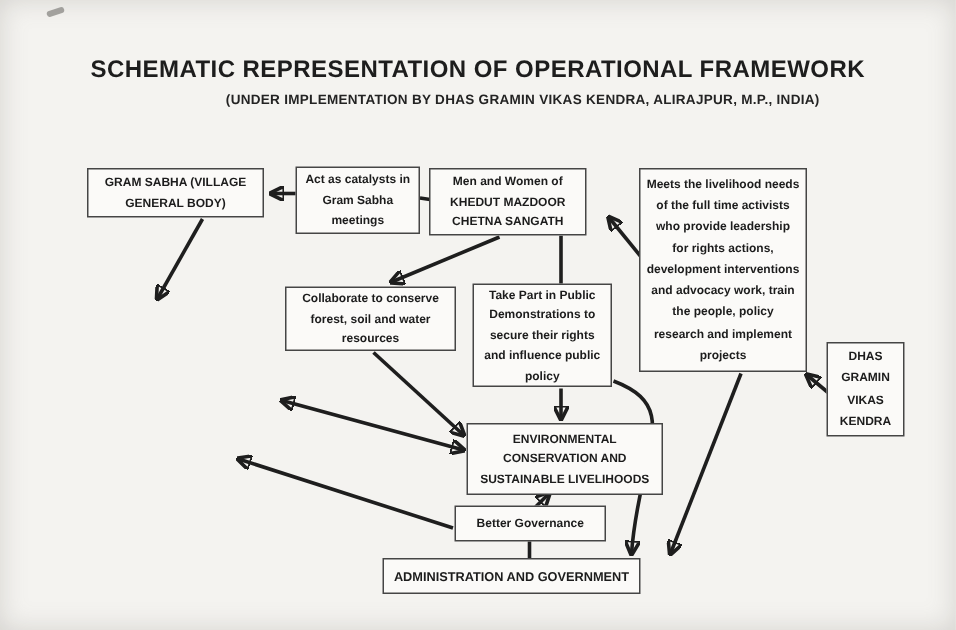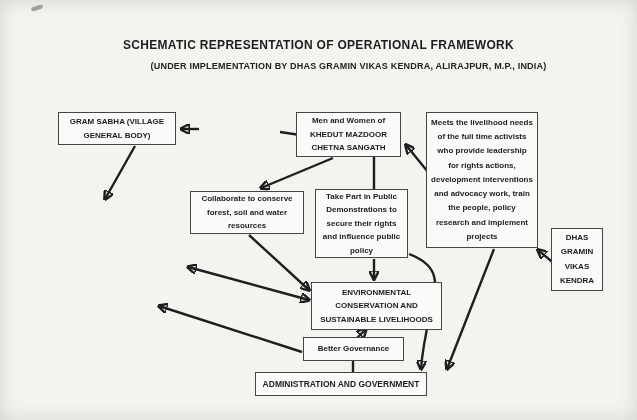--- a/index.html
+++ b/index.html
@@ -6,41 +6,41 @@
   #page{
     position:relative;
     width:637px;height:420px;
     background:#f4f3f0;
     overflow:hidden;
     font-family:"Liberation Sans", sans-serif;
     box-shadow:inset 0 0 18px rgba(120,115,108,.25);
   }
   .title{
     position:absolute;left:0;top:38px;width:637px;
-    text-align:center;font-weight:700;font-size:12px;
+    text-align:center;font-weight:700;font-size:16px;
     letter-spacing:.3px;color:#1d1d1d;
   }
   .subtitle{
     position:absolute;left:0;top:61px;width:637px;
     text-align:center;font-weight:700;font-size:9px;
     letter-spacing:.2px;color:#232323;margin-left:30px;
   }
   #edges{position:absolute;left:0;top:0;z-index:1;}
   #edges path{stroke:#1e1e1e;stroke-width:2.4;fill:none;}
   .node{
     position:absolute;z-index:2;
     background:#fbfaf8;
     border:1.3px solid #454545;
     color:#1c1c1c;font-weight:700;font-size:8px;line-height:1.68;
     display:flex;align-items:center;justify-content:center;
     text-align:center;padding:2px 4px;box-sizing:border-box;
   }
   .n-gram{left:58px;top:112px;width:118px;height:33px;}
   .n-act{left:197px;top:111px;width:83px;height:45px;}
-  .n-khedut{left:296px;top:112px;width:105px;height:45px;}
+  .n-khedut{left:286px;top:112px;width:105px;height:45px;}
   .n-meets{left:426px;top:112px;width:112px;height:136px;line-height:1.78;}
   .n-dhas{left:551px;top:228px;width:52px;height:63px;line-height:1.8;}
   .n-impl{left:45px;top:202px;width:141px;height:104px;}
   .n-collab{left:190px;top:191px;width:114px;height:43px;}
   .n-takepart{left:315px;top:189px;width:93px;height:69px;}
   .n-env{left:311px;top:282px;width:131px;height:48px;}
   .n-bgov{left:303px;top:337px;width:101px;height:24px;}
   .n-admin{left:255px;top:372px;width:172px;height:24px;font-size:8.5px;}
   .scan-mark{
     position:absolute;left:31px;top:6px;width:12px;height:4px;
@@ -78,20 +78,21 @@
     <path d="M 249,235 L 309,290" marker-end="url(#ah)"></path>
     <path d="M 188,267 L 309,300" marker-start="url(#ahs)" marker-end="url(#ah)"></path>
     <path d="M 302,352 L 159,306" marker-end="url(#ah)"></path>
     <path d="M 357,338 L 366,329" marker-end="url(#ah)"></path>
     <path d="M 353,373 L 353,359"></path>
     <path d="M 409,254 C 456,272 426,300 421,369" marker-end="url(#ah)"></path>
     <path d="M 494,249 L 447,369" marker-end="url(#ah)"></path>
   </svg>
 
   <div class="node n-gram">GRAM SABHA (VILLAGE GENERAL BODY)</div>
+  <div class="node n-act">Act as catalysts in Gram Sabha meetings</div>
   <div class="node n-khedut">Men and Women of KHEDUT MAZDOOR CHETNA SANGATH</div>
   <div class="node n-meets">Meets the livelihood needs of the full time activists who provide leadership for rights actions, development interventions and advocacy work, train the people, policy research and implement projects</div>
   <div class="node n-dhas">DHAS GRAMIN VIKAS KENDRA</div>
   <div class="node n-collab">Collaborate to conserve forest, soil and water resources</div>
   <div class="node n-takepart">Take Part in Public Demonstrations to secure their rights and influence public policy</div>
   <div class="node n-env">ENVIRONMENTAL CONSERVATION AND SUSTAINABLE LIVELIHOODS</div>
   <div class="node n-bgov">Better Governance</div>
   <div class="node n-admin">ADMINISTRATION AND GOVERNMENT</div>
 
 </div>

